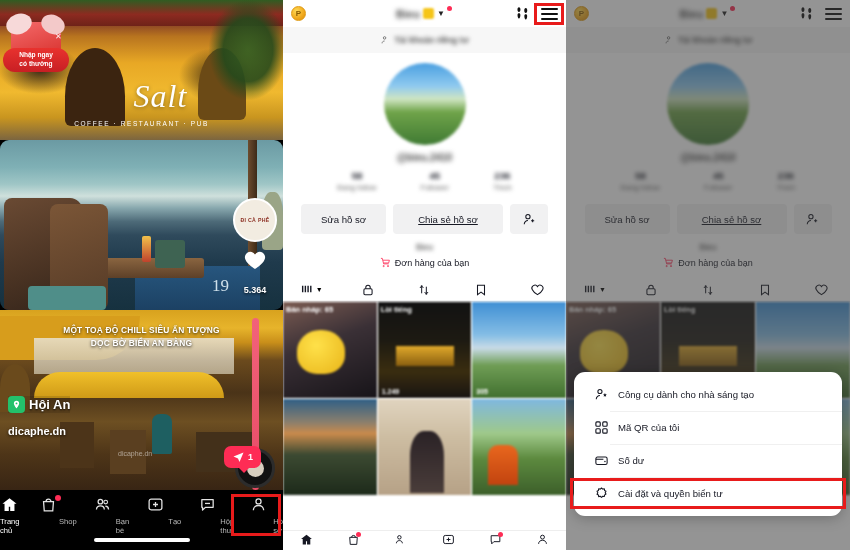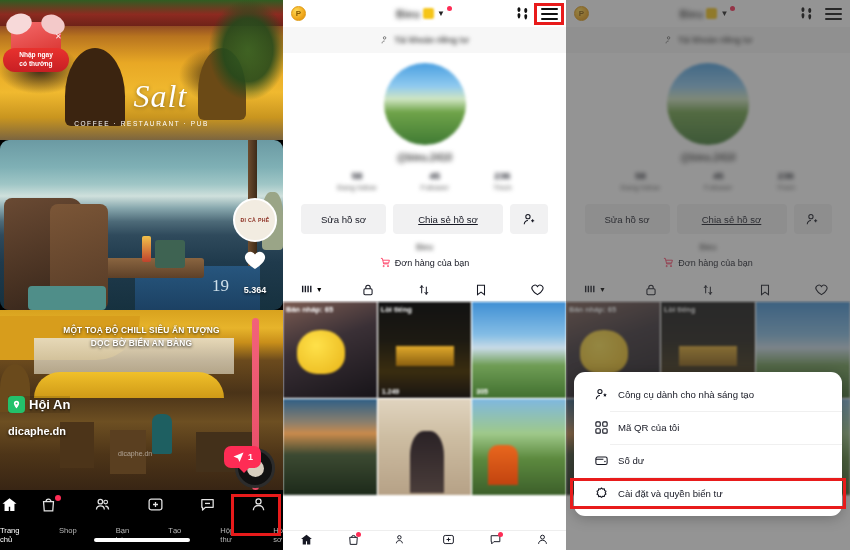--- a/index.html
+++ b/index.html
@@ -132,21 +132,21 @@
   .share-bub:after { content:""; position:absolute; left:14px; bottom:-5px;
     border-left:6px solid transparent; border-right:6px solid transparent; border-top:6px solid #fe2c55; }
   .share-bub .n { color:#fff; font-size:9px; font-weight:bold; }
 
   .disc { position:absolute; right:8px; top:448px; width:40px; height:40px; border-radius:50%;
     background:#111; border:3px solid #2c2c2c; display:flex; align-items:center; justify-content:center; }
   .disc-in { width:17px; height:17px; border-radius:50%; background:#d8cfc0; }
 
   .tabbar { position:absolute; left:0; bottom:0; width:283px; height:60px;
     background:#000; display:flex; align-items:flex-start; padding-top:6px; }
-  .tab { flex:1; display:flex; flex-direction:column; align-items:center; gap:13px; position:relative; }
+  .tab { flex:1; display:flex; flex-direction:column; align-items:center; gap:4px; position:relative; }
   .tab .lbl { color:#fff; font-size:7.6px; }
   .tab.dim .lbl { color:#b9b9b9;padding-left:39px; }
   .tab .dot { position:absolute; right:16px; top:-1px; width:6px; height:6px;
     border-radius:50%; background:#fe2c55; }
   .homebar { position:absolute; left:50%; transform:translateX(-50%); bottom:8px;
     width:96px; height:4px; border-radius:3px; background:#fff; }
   .hl-box { position:absolute; border:3px solid #e81b1b; }
   #hl-profile-tab { right:2px; bottom:14px; width:50px; height:42px; }
 
   

